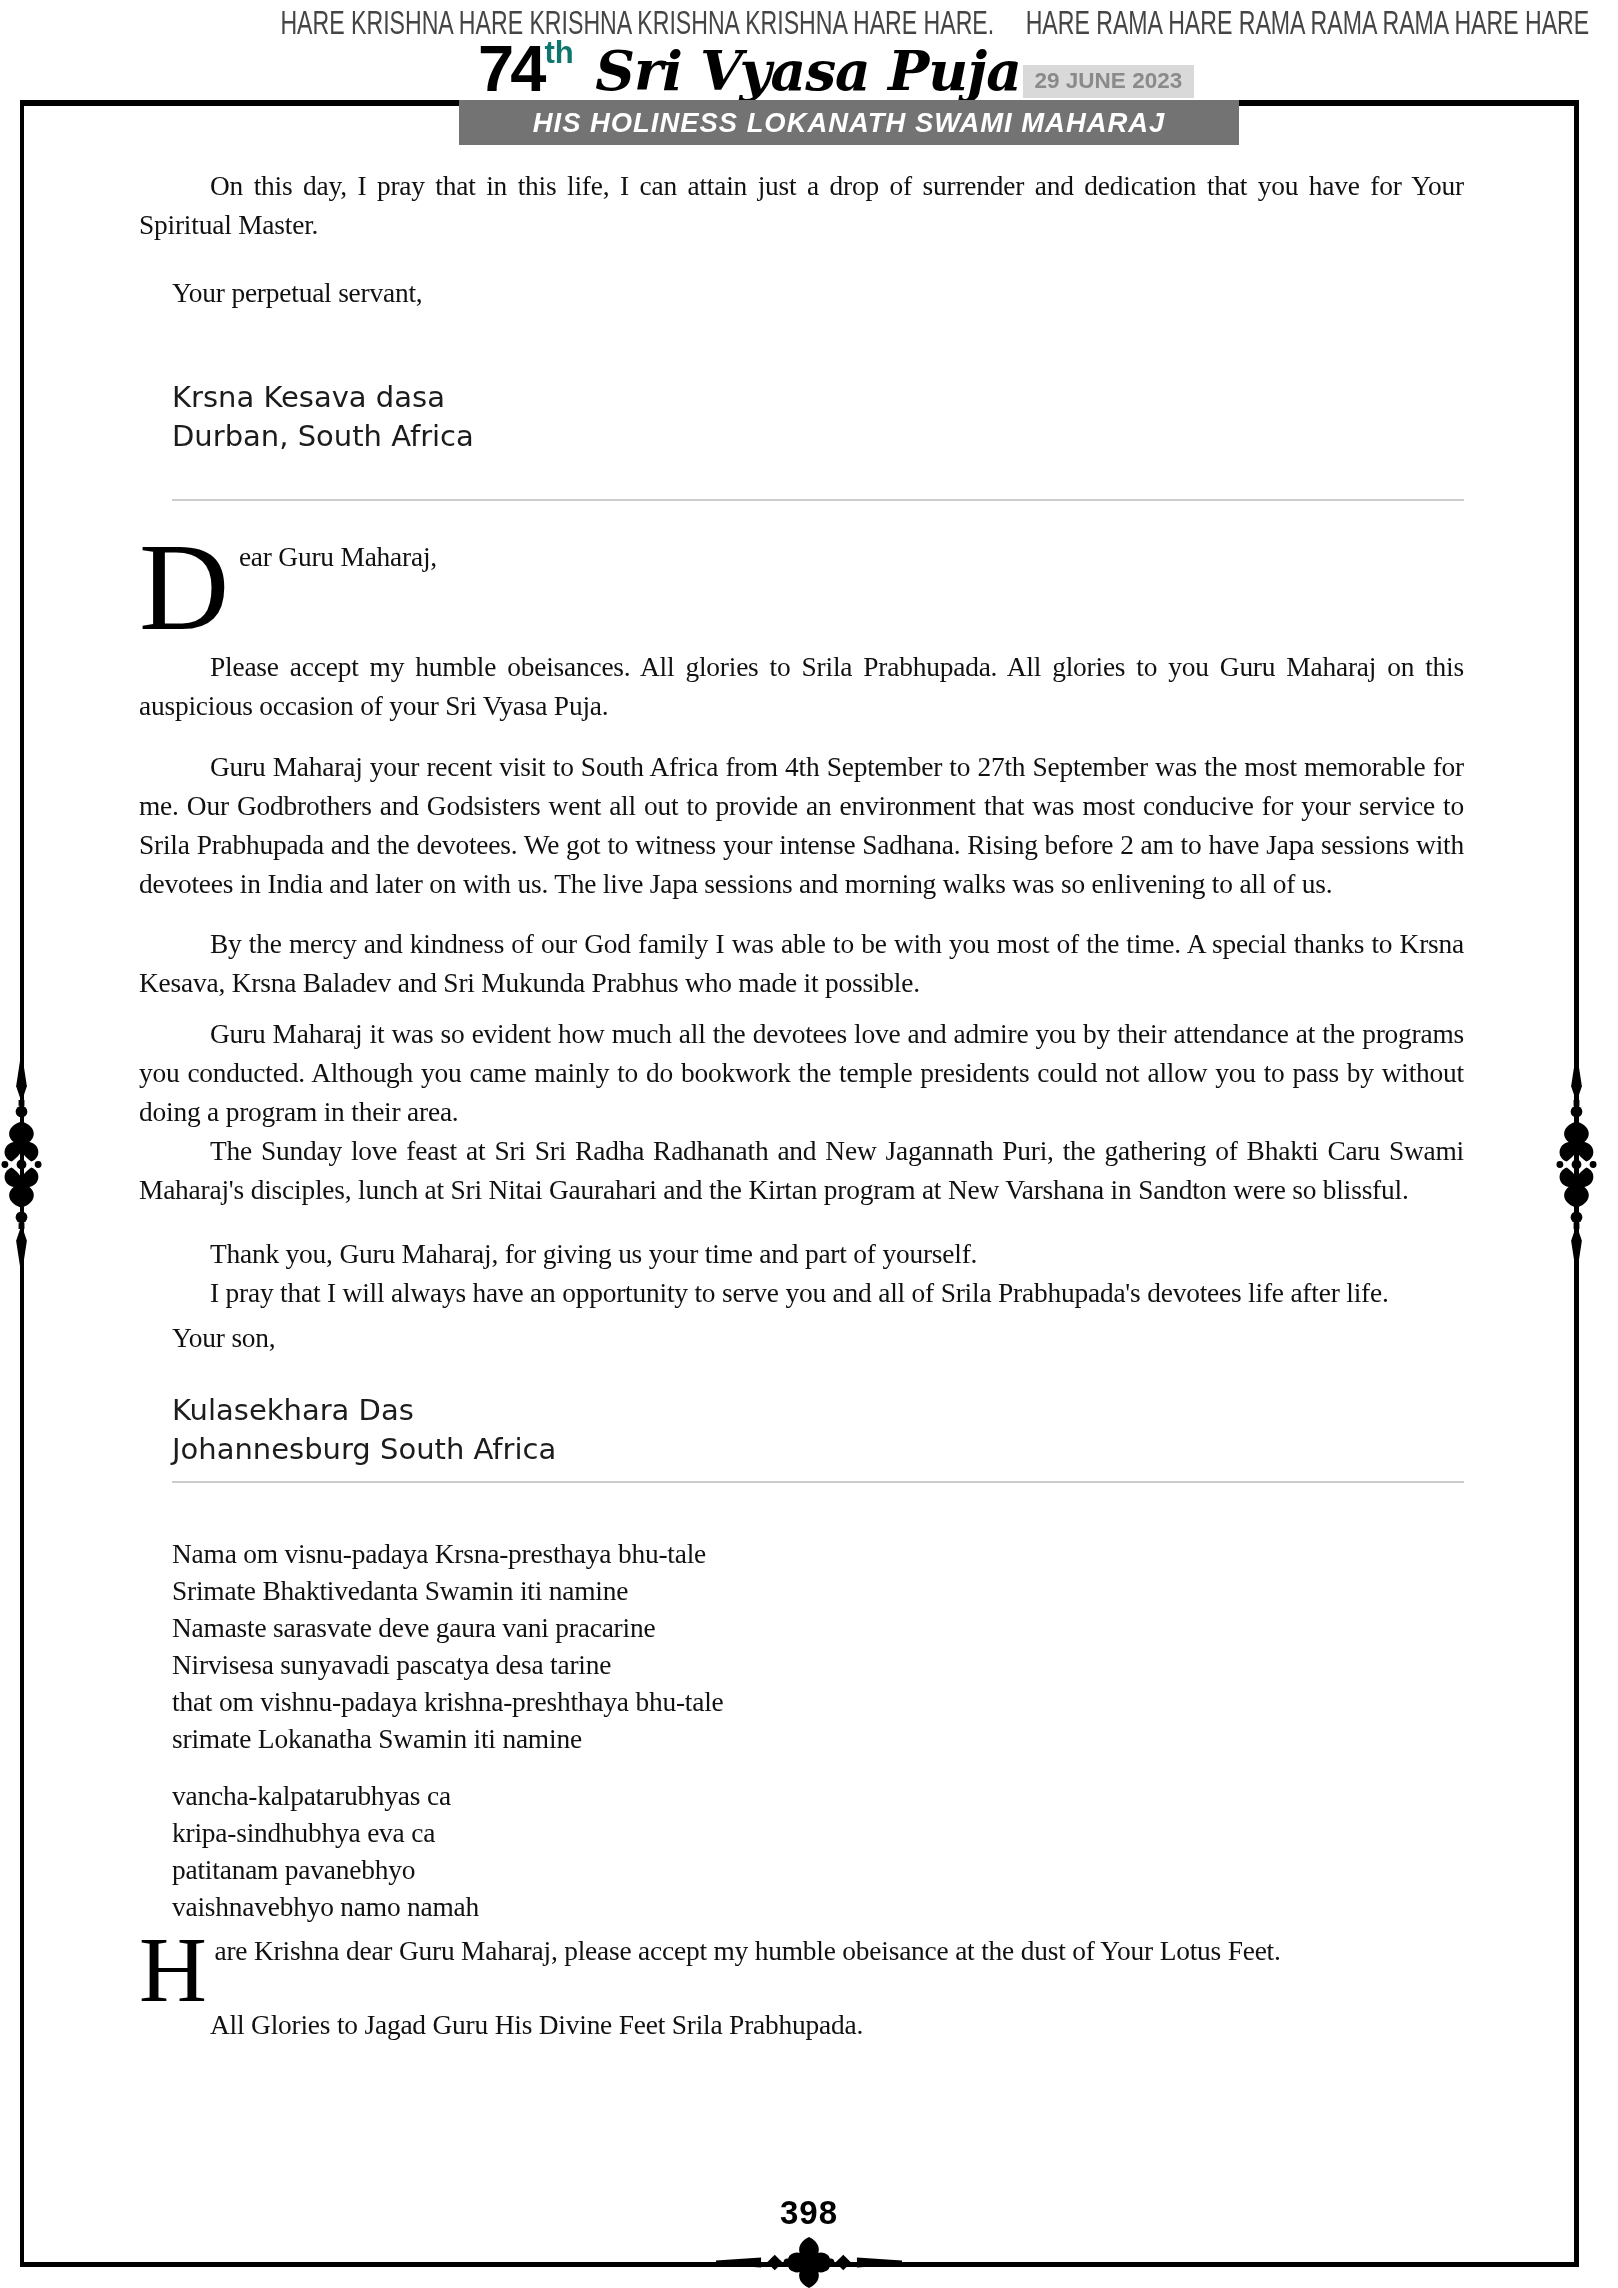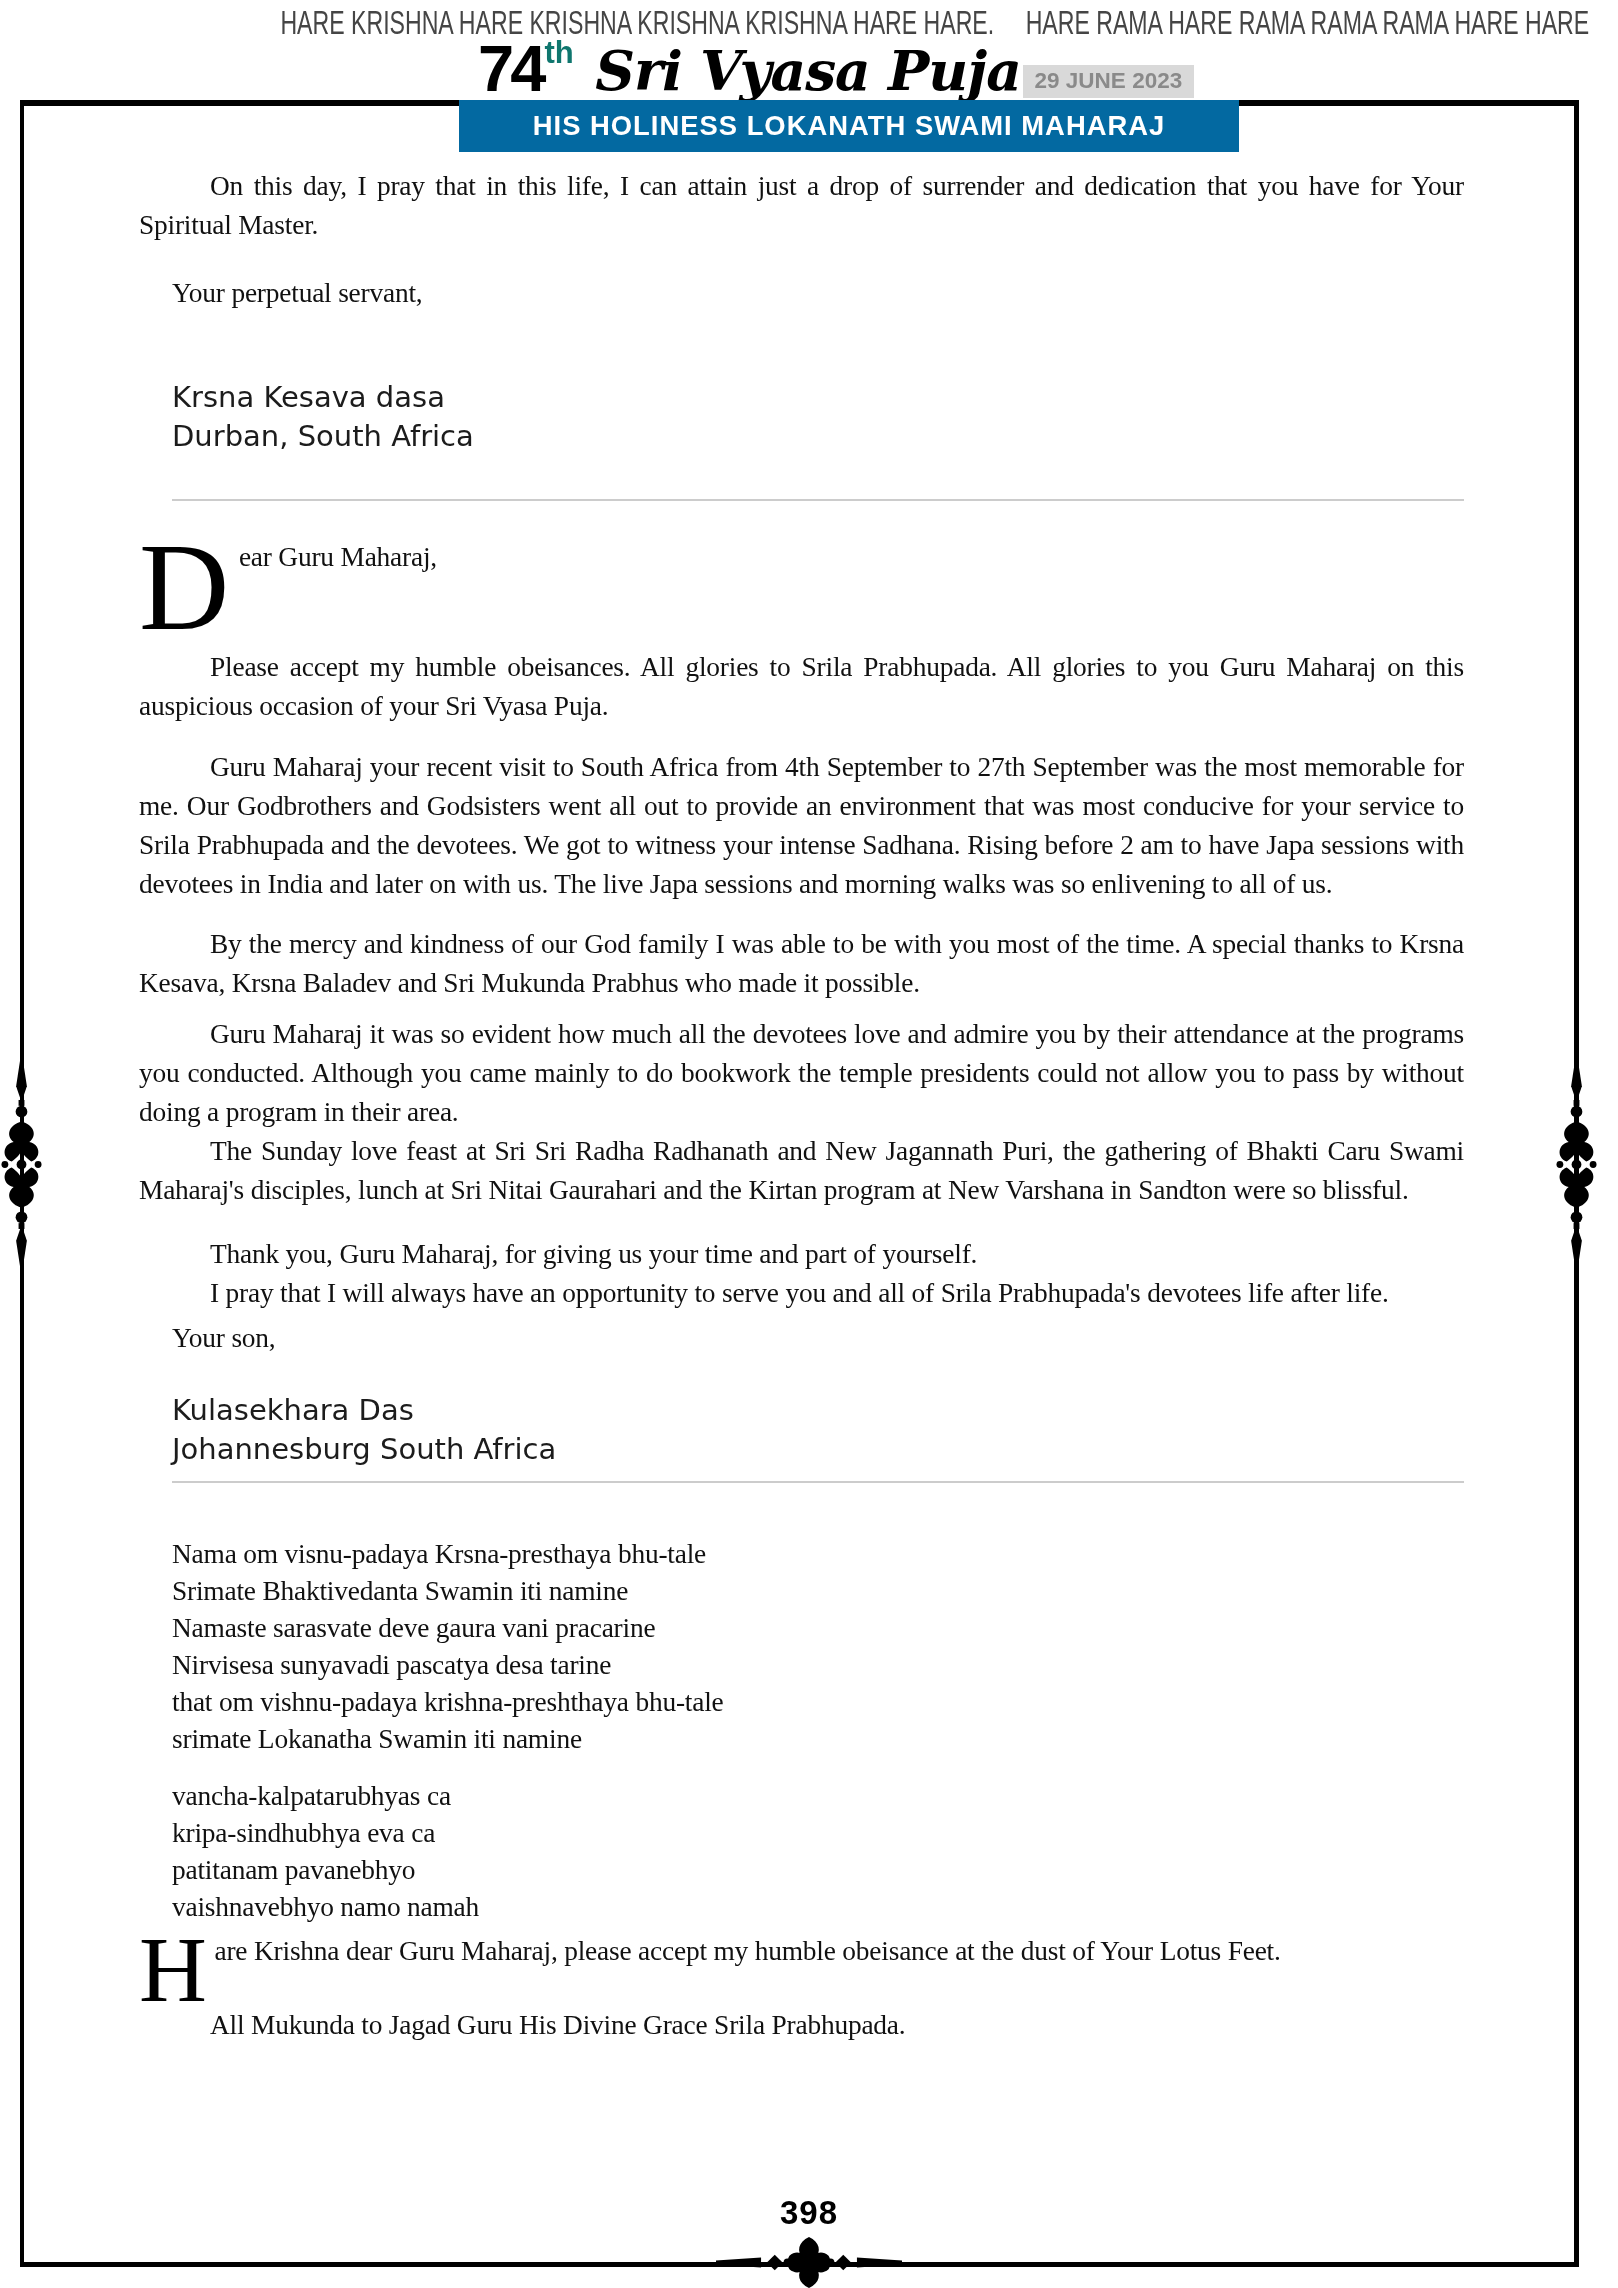--- a/index.html
+++ b/index.html
@@ -42,22 +42,22 @@
     font-family:"Liberation Sans",sans-serif;font-weight:bold;font-size:22.5px;
     color:#8a8a8a;background:#d9d9d9;padding:2.9px 11.8px 3.9px 11.8px;margin-left:2px;
     margin-bottom:2px;white-space:nowrap;
   }
   
   .frame-top{position:absolute;top:100px;left:19.6px;width:1559px;height:5.9px;background:#000;}
   .frame-left{position:absolute;top:100px;left:19.6px;width:4.9px;height:2167px;background:#000;}
   .frame-right{position:absolute;top:100px;left:1574px;width:4.9px;height:2167px;background:#000;}
   .bottom-rule{position:absolute;top:2262px;left:19.6px;width:1559px;height:4.9px;background:#000;}
   .banner{
-    position:absolute;top:100px;left:459px;width:780px;height:52px;background:#0369a1;
-    display:flex;align-items:center;justify-content:center;
+    position:absolute;top:100px;left:459px;width:780px;height:45px;background:#737373;
+    display:flex;align-items:center;justify-content:center;font-style:italic;
   }
   .banner span{
     font-family:"Liberation Sans",sans-serif;font-weight:bold;font-size:27.4px;
     color:#ffffff;letter-spacing:1px;white-space:nowrap;
   }
   
   .side-ornament{position:absolute;width:43px;height:225px;}
   .side-ornament.left{top:1051px;left:0px;}
   .side-ornament.right{top:1051px;left:1555px;}
   .bottom-ornament{position:absolute;top:2235px;left:716px;width:186px;height:55px;}
@@ -207,20 +207,20 @@
     <div class="mt20">
       <div class="mantra-line">vancha-kalpatarubhyas ca</div>
       <div class="mantra-line">kripa-sindhubhya eva ca</div>
       <div class="mantra-line">patitanam pavanebhyo</div>
       <div class="mantra-line">vaishnavebhyo namo namah</div>
     </div>
 
     <div class="dropcap-block mt6">
       <span class="dropcap h">H</span><span>are Krishna dear Guru Maharaj, please accept my humble obeisance at the dust of Your Lotus Feet.</span>
     </div>
-    <p class="para clear-left mt0">All Mukunda to Jagad Guru His Divine Grace Srila Prabhupada.</p>
+    <p class="para clear-left mt0">All Glories to Jagad Guru His Divine Feet Srila Prabhupada.</p>
 
   </div>
 
   <div class="page-number">398</div>
 
 </div>
 
 
 </body></html>

